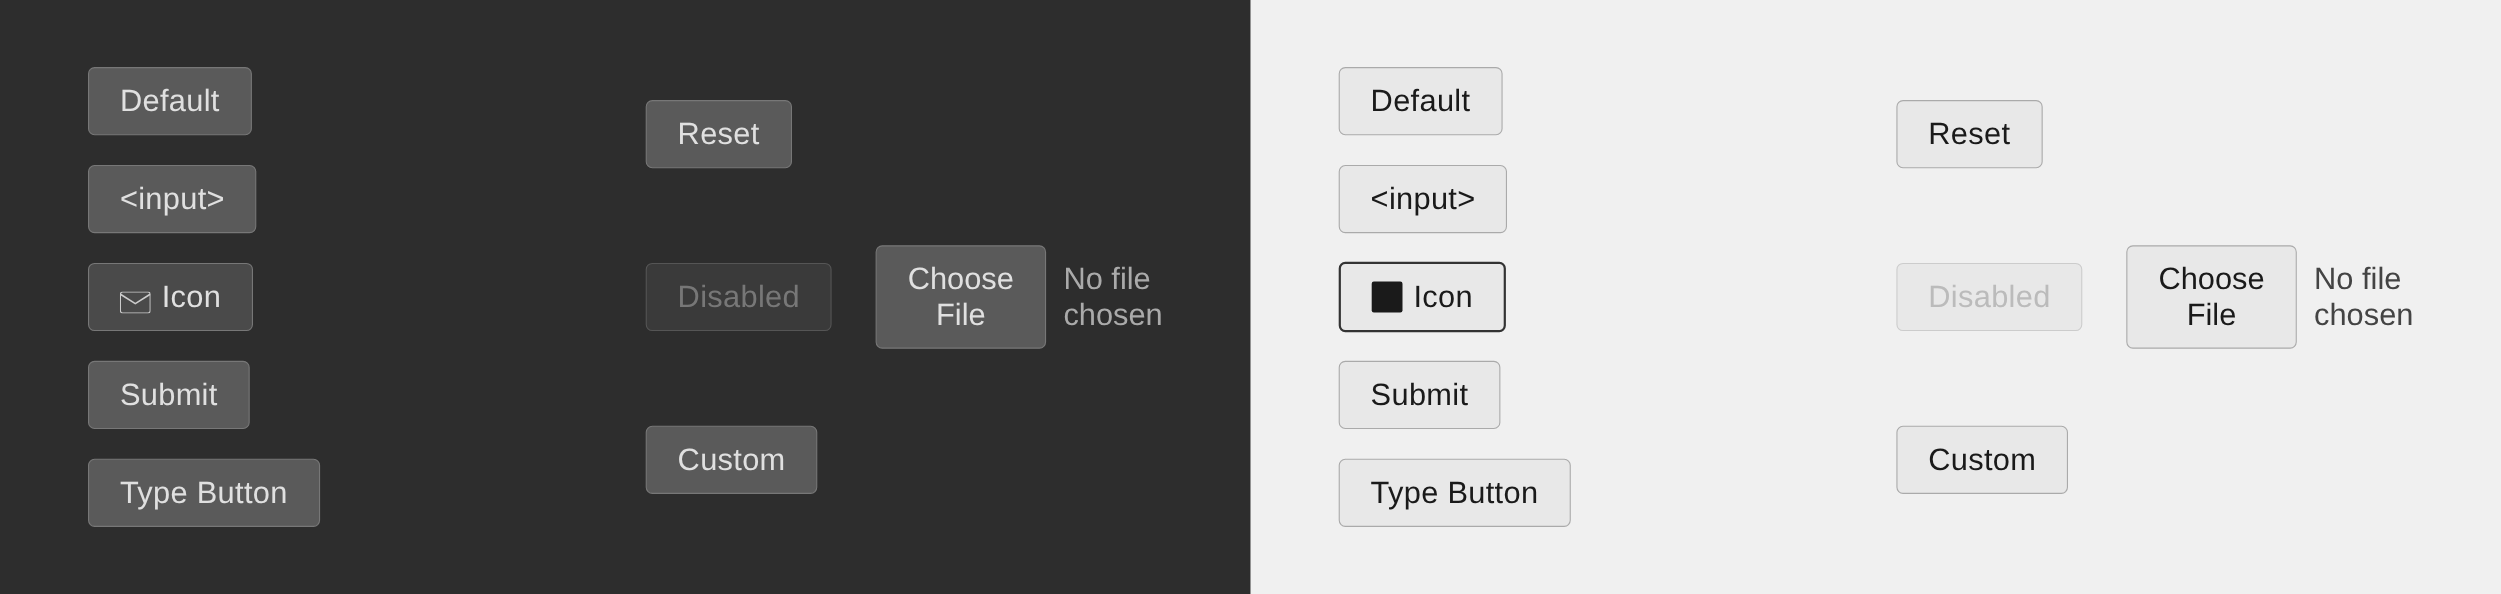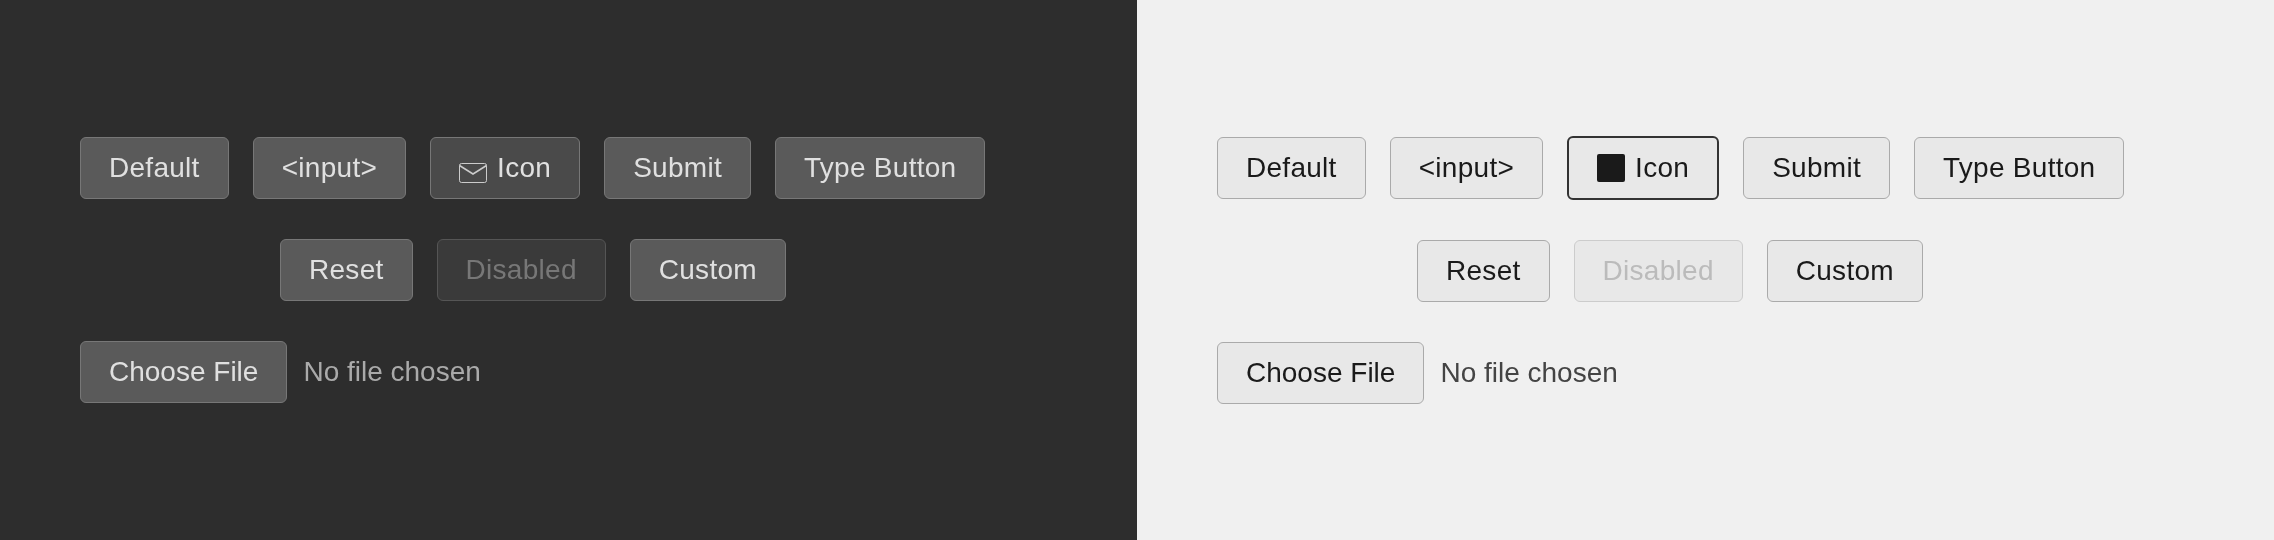--- a/index.html
+++ b/index.html
@@ -7,21 +7,21 @@
     body {
       display: flex;
       width: 2274px;
       height: 540px;
       font-family: -apple-system, BlinkMacSystemFont, "Segoe UI", sans-serif;
       font-size: 28px;
     }
 
     .panel {
       display: flex;
-      flex-direction: column;
+      flex-direction: row;
       justify-content: center;
       padding: 60px 80px;
       gap: 40px;
     }
 
     .panel-dark {
       background: #2d2d2d;
       width: 1137px;
       flex-shrink: 0;
     }

